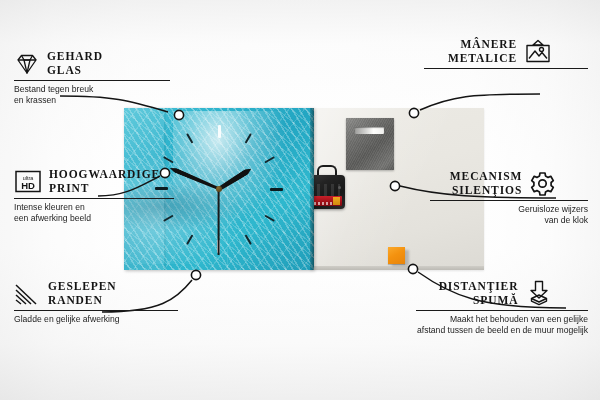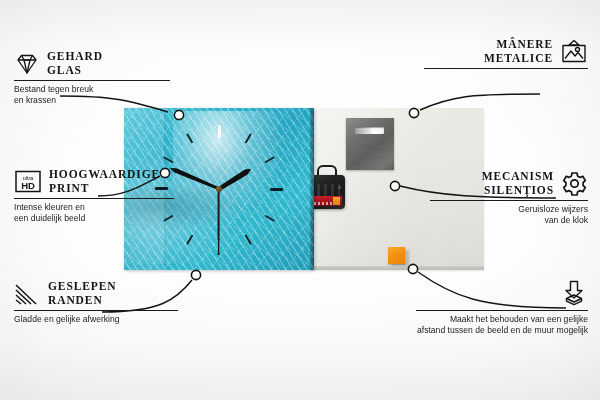--- a/index.html
+++ b/index.html
@@ -103,21 +103,21 @@
   .hand-s{width:1.6px;height:66px;margin-left:-.8px;margin-top:-66px;background:#1a1a1a;}
   .cap{position:absolute;left:50%;top:50%;width:6px;height:6px;margin:-3px 0 0 -3px;border-radius:50%;
     background:radial-gradient(circle at 35% 30%,#8a6a2c,#4a3614);}
 
   
   .lines{position:absolute;inset:0;width:600px;height:400px;pointer-events:none;}
 
   
   .feat{position:absolute;}
   .feat-head{display:flex;align-items:center;gap:7px;}
-  .feat.right .feat-head{justify-content:flex-end;}
+  .feat.right .feat-head{justify-content:center;}
   .feat-title{font-family:"Liberation Serif",serif;font-weight:700;font-size:11.5px;
     letter-spacing:.9px;line-height:13.5px;color:#141414;text-transform:uppercase;}
   .feat.right .feat-title{text-align:right;}
   .feat-rule{height:1.3px;background:#1a1a1a;margin-top:3px;}
   .feat-desc{font-family:Liberation Sans, sans-serif;font-size:8.6px;line-height:11px;
     color:#232323;margin-top:3px;}
   .feat.right .feat-desc{text-align:right;}
   .ico{flex:0 0 auto;display:block;}
 
   .f1{left:14px;top:38px;width:168px;margin-top:12px;}
@@ -277,21 +277,21 @@
         <text x="14" y="20" font-family="Liberation Sans, sans-serif" font-size="9.5" font-weight="bold" text-anchor="middle" fill="#141414">HD</text>
       </svg>
       <div>
         <div class="feat-title">HOOGWAARDIGE</div>
         <div class="feat-title">PRINT</div>
       </div>
     </div>
     <div class="feat-rule"></div>
     <div class="feat-desc">
       <div>Intense kleuren en</div>
-      <div>een duidelijk beeld</div>
+      <div>een afwerking beeld</div>
     </div>
   </div>
 
   <div class="feat f3">
     <div class="feat-head">
       <svg class="ico" width="27" height="24" viewBox="0 0 27 24">
         <g stroke="#141414" stroke-width="1.5" fill="none">
           <path d="M2,3 L22,22"></path>
             <path d="M2,8 L17,22"></path>
             <path d="M2,13 L12,22"></path>
@@ -342,20 +342,24 @@
     </div>
     <div class="feat-rule"></div>
     <div class="feat-desc">
       <div>Geruisloze wijzers</div>
       <div>van de klok</div>
     </div>
   </div>
 
   <div class="feat right r3">
     <div class="feat-head">
+      <div>
+        <div class="feat-title">DISTANŢIER</div>
+        <div class="feat-title">SPUMĂ</div>
+      </div>
       <svg class="ico" width="28" height="27" viewBox="0 0 28 27">
         <g fill="none" stroke="#141414" stroke-width="1.4" stroke-linejoin="round">
           <path d="M10.5,1.5 h7 v9 h4.5 L14,18 L6,10.5 h4.5 Z"></path>
           <path d="M6.5,18.5 L14,15 L21.5,18.5 L14,22 Z"></path>
           <path d="M6.5,18.5 v2.6 L14,24.6 L21.5,21.1 v-2.6"></path>
         </g>
       </svg>
     </div>
     <div class="feat-rule"></div>
     <div class="feat-desc">

